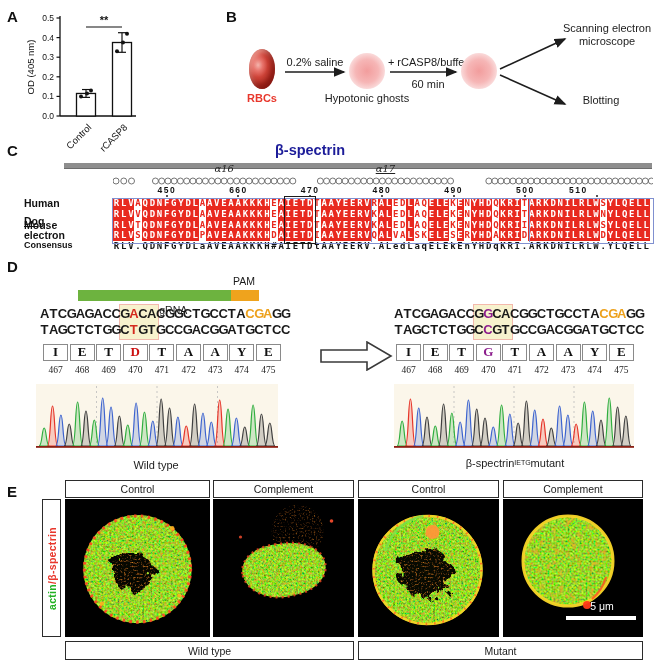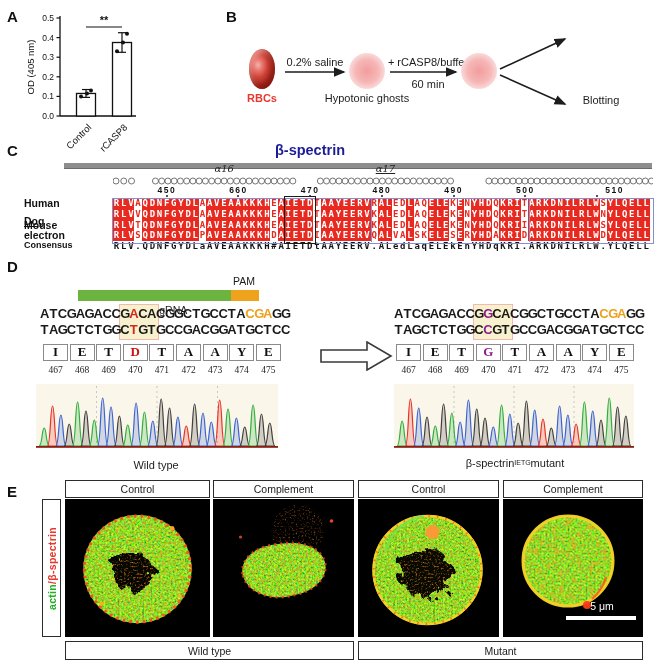--- a/index.html
+++ b/index.html
@@ -87,20 +87,24 @@
        box-shadow:inset -3px -4px 6px rgba(115,12,8,.75), inset 2px 3px 5px rgba(255,205,195,.6);"></div>
   <div class="abs smalltxt ctr" style="left:240px;top:92px;width:44px;font-weight:bold;color:#e8372c;">RBCs</div>
   <div class="abs smalltxt ctr" style="left:276px;top:56px;width:78px;">0.2% saline</div>
   <div class="abs" style="left:349px;top:53px;width:36px;height:36px;border-radius:50%;
        background:radial-gradient(circle,#f29d9d 0%,#f6b6b6 45%,#fadcdc 72%,rgba(255,255,255,0) 95%);"></div>
   <div class="abs smalltxt ctr" style="left:308px;top:92px;width:118px;">Hypotonic ghosts</div>
   <div class="abs smalltxt ctr" style="left:378px;top:56px;width:100px;">+ rCASP8/buffer</div>
   <div class="abs smalltxt ctr" style="left:398px;top:78px;width:60px;">60 min</div>
   <div class="abs" style="left:461px;top:53px;width:36px;height:36px;border-radius:50%;
        background:radial-gradient(circle,#f29d9d 0%,#f6b6b6 45%,#fadcdc 72%,rgba(255,255,255,0) 95%);"></div>
+  <div class="abs smalltxt" style="left:558px;top:22px;width:98px;text-align:center;">
+    <div>Scanning electron</div>
+    <div>microscope</div>
+  </div>
   <div class="abs smalltxt ctr" style="left:566px;top:94px;width:70px;">Blotting</div>
 
   <div class="abs plabel" style="left:7px;top:142px;">C</div>
   <div class="abs ctr" style="left:230px;top:142px;width:160px;font:bold 14.5px 'Liberation Sans',sans-serif;color:#1c1c99;">β-spectrin</div>
   <div class="abs" style="left:64px;top:163px;width:588px;height:5px;background:#8e8e8e;border-bottom:1px solid #6c6c6c;"></div>
   <svg id="helixSvg" class="abs" style="left:113px;top:175px;" width="540" height="12" viewBox="0 0 540 12">
       <circle cx="3" cy="6" r="3" fill="none" stroke="#666" stroke-width="0.9"></circle>
       <circle cx="10.754999999999999" cy="6" r="3" fill="none" stroke="#666" stroke-width="0.9"></circle>
       <circle cx="18.509999999999998" cy="6" r="3" fill="none" stroke="#666" stroke-width="0.9"></circle>
       <circle cx="42.435" cy="6" r="3" fill="none" stroke="#666" stroke-width="0.9"></circle>
@@ -368,21 +372,21 @@
     <div class="abs ticknum" style="position: absolute; left: 222.475px; top: 185px; width: 32px; text-align: center;">660</div>
     <div style="position: absolute; left: 237.475px; top: 194.5px; width: 2px; height: 2px; background: rgb(85, 85, 85);"></div>
     <div class="abs ticknum" style="position: absolute; left: 294.175px; top: 185px; width: 32px; text-align: center;">470</div>
     <div style="position: absolute; left: 309.175px; top: 194.5px; width: 2px; height: 2px; background: rgb(85, 85, 85);"></div>
     <div class="abs ticknum" style="position: absolute; left: 365.875px; top: 185px; width: 32px; text-align: center;">480</div>
     <div style="position: absolute; left: 380.875px; top: 194.5px; width: 2px; height: 2px; background: rgb(85, 85, 85);"></div>
     <div class="abs ticknum" style="position: absolute; left: 437.575px; top: 185px; width: 32px; text-align: center;">490</div>
     <div style="position: absolute; left: 452.575px; top: 194.5px; width: 2px; height: 2px; background: rgb(85, 85, 85);"></div>
     <div class="abs ticknum" style="position: absolute; left: 509.275px; top: 185px; width: 32px; text-align: center;">500</div>
     <div style="position: absolute; left: 524.275px; top: 194.5px; width: 2px; height: 2px; background: rgb(85, 85, 85);"></div>
-    <div class="abs ticknum" style="position: absolute; left: 592px; top: 185px; width: 32px; text-align: right;">510</div>
+    <div class="abs ticknum" style="position: absolute; left: 569px; top: 185px; width: 32px; text-align: left;">510</div>
     <div style="position: absolute; left: 595.975px; top: 194.5px; width: 2px; height: 2px; background: rgb(85, 85, 85);"></div>
     <div class="abs alnname" style="position: absolute; left: 24px; top: 197px; width: 86px;">Human</div>
     <div class="abs seqrow" style="position: absolute; left: 113px; top: 198px; width: 540px; height: 10.75px;">
       <span class="cons">R</span>
       <span class="cons">L</span>
       <span class="cons">V</span>
       <span class="vari">A</span>
       <span class="cons">Q</span>
       <span class="cons">D</span>
       <span class="cons">N</span>

